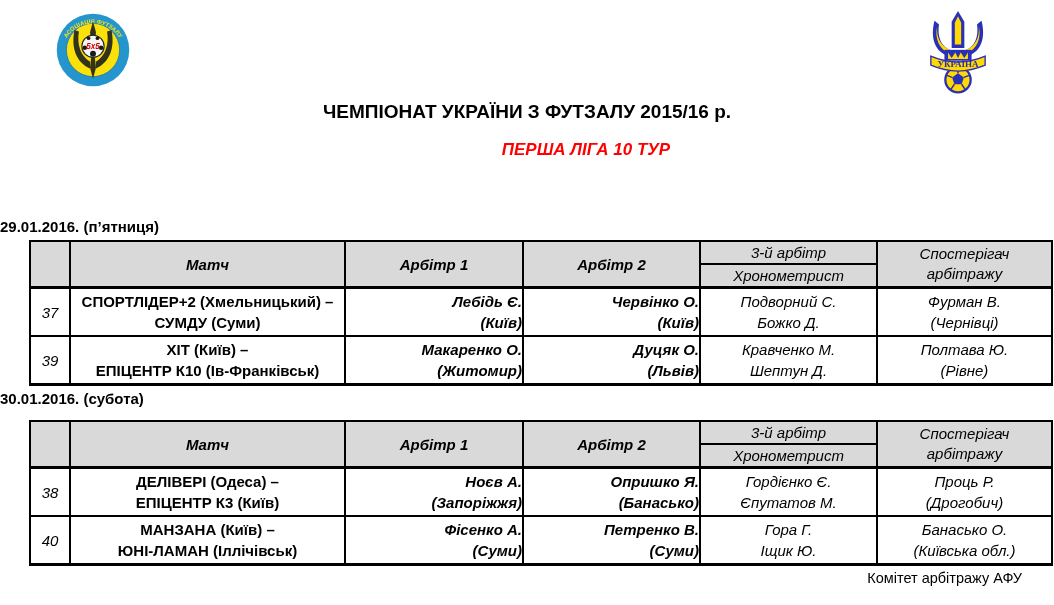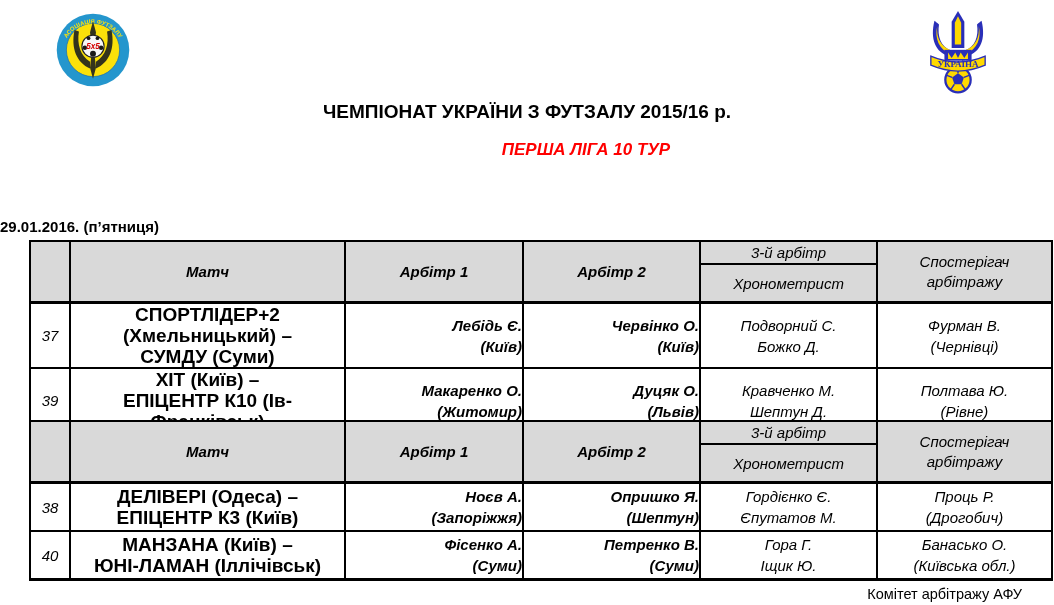--- a/index.html
+++ b/index.html
@@ -24,37 +24,37 @@
   .lgR-text{fill:var(--right-logo-blue,#2a2fb8);font-family:"Liberation Serif",serif;font-weight:bold;}
   .lgR-line{stroke:var(--right-logo-blue,#2a2fb8);stroke-width:1.6;fill:none;}
   
   .title{position:absolute;top:101px;left:0;width:100%;text-align:center;
     font-size:19px;font-weight:bold;}
   .subtitle{position:absolute;top:140px;left:16px;width:100%;text-align:center;
     font-size:17px;font-weight:bold;font-style:italic;color:var(--subtitle-red,#f00);margin-left:43px;}
   .date{position:absolute;left:0;width:100%;font-size:15px;font-weight:bold;}
   .date-1{top:218px;}
   .date-2{top:390px;}
-  .footer{position:absolute;top:570px;right:32px;font-size:14.5px;margin-top:16px;}
+  .footer{position:absolute;top:570px;right:32px;font-size:14.5px;}
   
   table.fixtures{position:absolute;left:29px;width:1022px;border-collapse:collapse;table-layout:fixed;padding-left:15px;}
   .t1{top:240px;} .t2{top:420px;}
   table.fixtures th,table.fixtures td{border:2px solid #000;padding:0;text-align:center;vertical-align:middle;overflow:hidden;}
   table.fixtures thead th{background:var(--header-bg,#d9d9d9);height:44px;font-size:15px;font-style:italic;border-bottom:3px solid #000;}
   .h-bold{font-weight:bold;}
   .h-light{font-weight:normal;}
   th.split{padding:0;font-weight:normal;}
   .split-top{height:21px;border-bottom:2px solid #000;display:flex;align-items:center;justify-content:center;}
-  .split-bottom{height:36px;display:flex;align-items:center;justify-content:center;}
+  .split-bottom{height:21px;display:flex;align-items:center;justify-content:center;}
   .obs-wrap div{line-height:20px;font-weight:normal;}
   table.fixtures tbody td{height:46px;font-size:15px;}
   table.fixtures tbody tr:last-child td{border-bottom:3px solid #000;}
   td div{line-height:21px;}
   .c-num{font-style:italic;font-size:14px;}
-  .c-match div{font-weight:bold;font-size:19px;}
+  .c-match div{font-weight:bold;font-size:15px;}
   .c-ref div{font-weight:bold;font-style:italic;text-align:right;}
   .c-third div{font-style:italic;}
   .c-obs div{font-weight:normal;font-style:italic;}
 </style>
 </head>
 <body>
 
 <div class="page">
 
   <svg class="logo-left" viewBox="0 0 100 100">
@@ -170,20 +170,21 @@
           <div>Шептун Д.</div>
         </td>
         <td class="c-obs">
           <div>Полтава Ю.</div>
           <div>(Рівне)</div>
         </td>
       </tr>
     </tbody>
   </table>
 
+  <div class="date date-2">30.01.2016. (субота)</div>
 
   <table class="fixtures t2">
     <colgroup>
       <col style="width:40px">
         <col style="width:275px">
         <col style="width:178px">
       <col style="width:177px">
         <col style="width:177px">
         <col style="width:175px">
     </colgroup>
@@ -211,21 +212,21 @@
         <td class="c-match">
           <div>ДЕЛІВЕРІ (Одеса) –</div>
           <div>ЕПІЦЕНТР К3 (Київ)</div>
         </td>
         <td class="c-ref">
           <div>Ноєв А.</div>
           <div>(Запоріжжя)</div>
         </td>
         <td class="c-ref">
           <div>Опришко Я.</div>
-          <div>(Шептун)</div>
+          <div>(Банасько)</div>
         </td>
         <td class="c-third">
           <div>Гордієнко Є.</div>
           <div>Єпутатов М.</div>
         </td>
         <td class="c-obs">
           <div>Проць Р.</div>
           <div>(Дрогобич)</div>
         </td>
       </tr>

